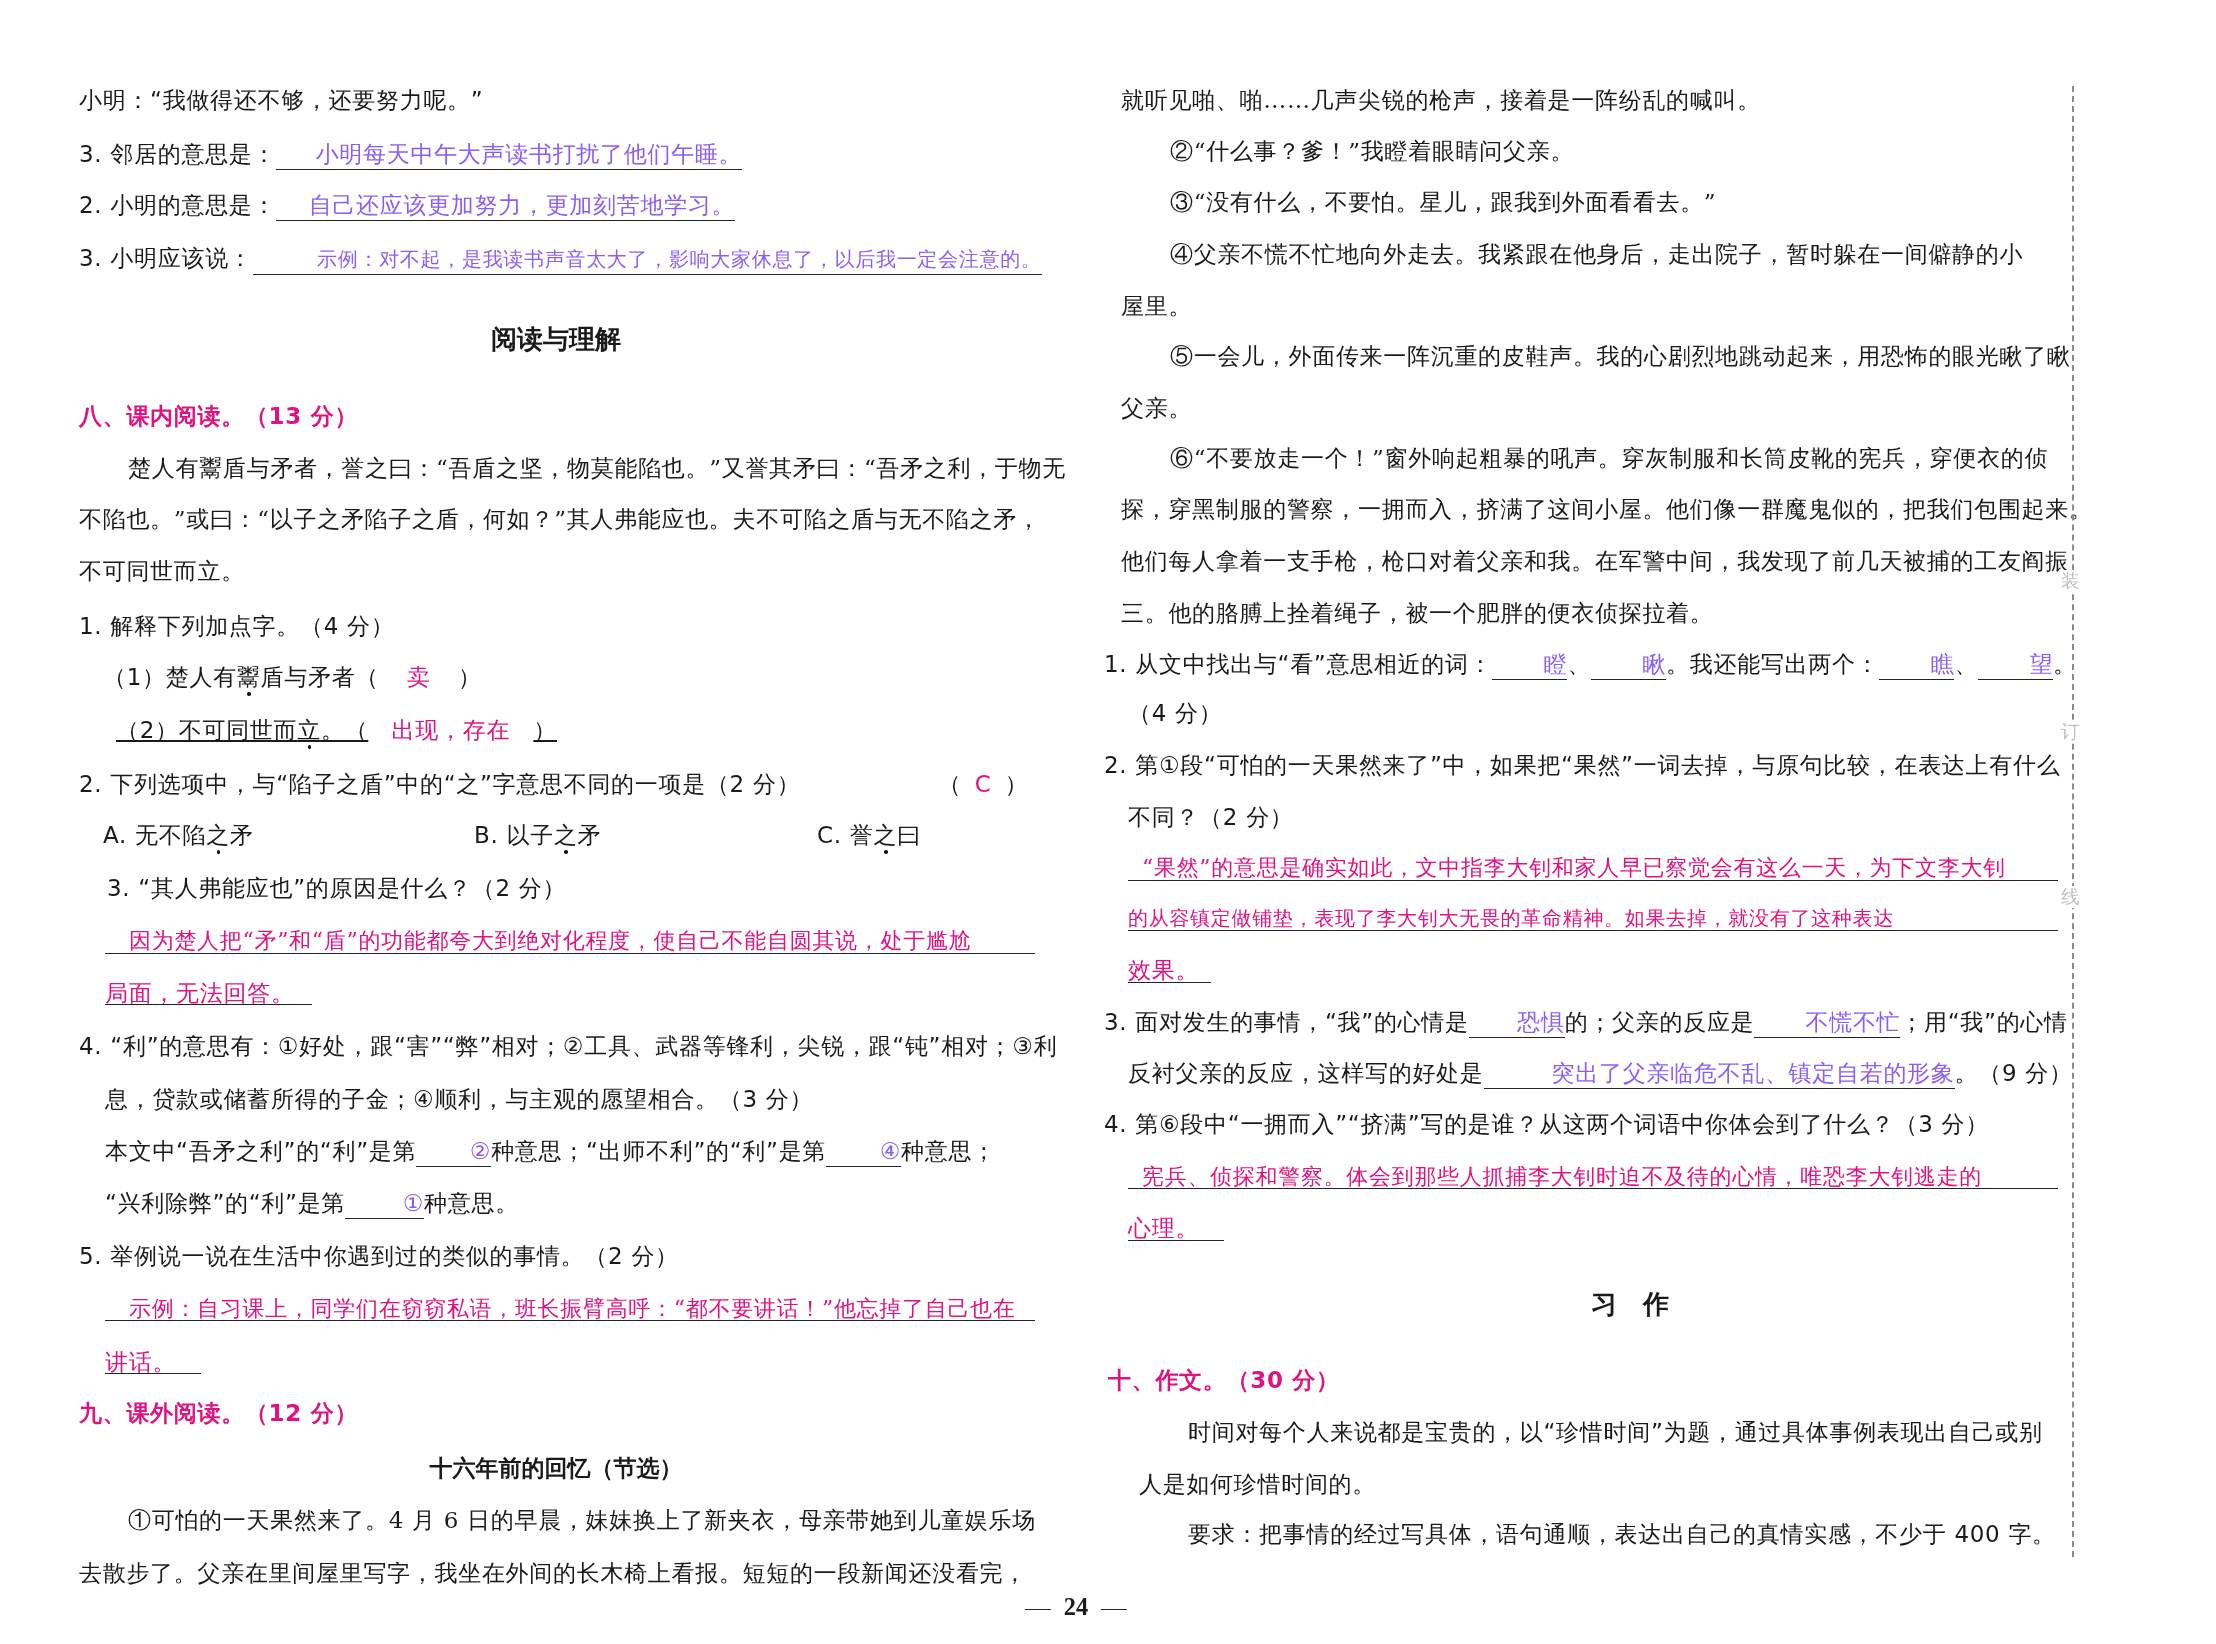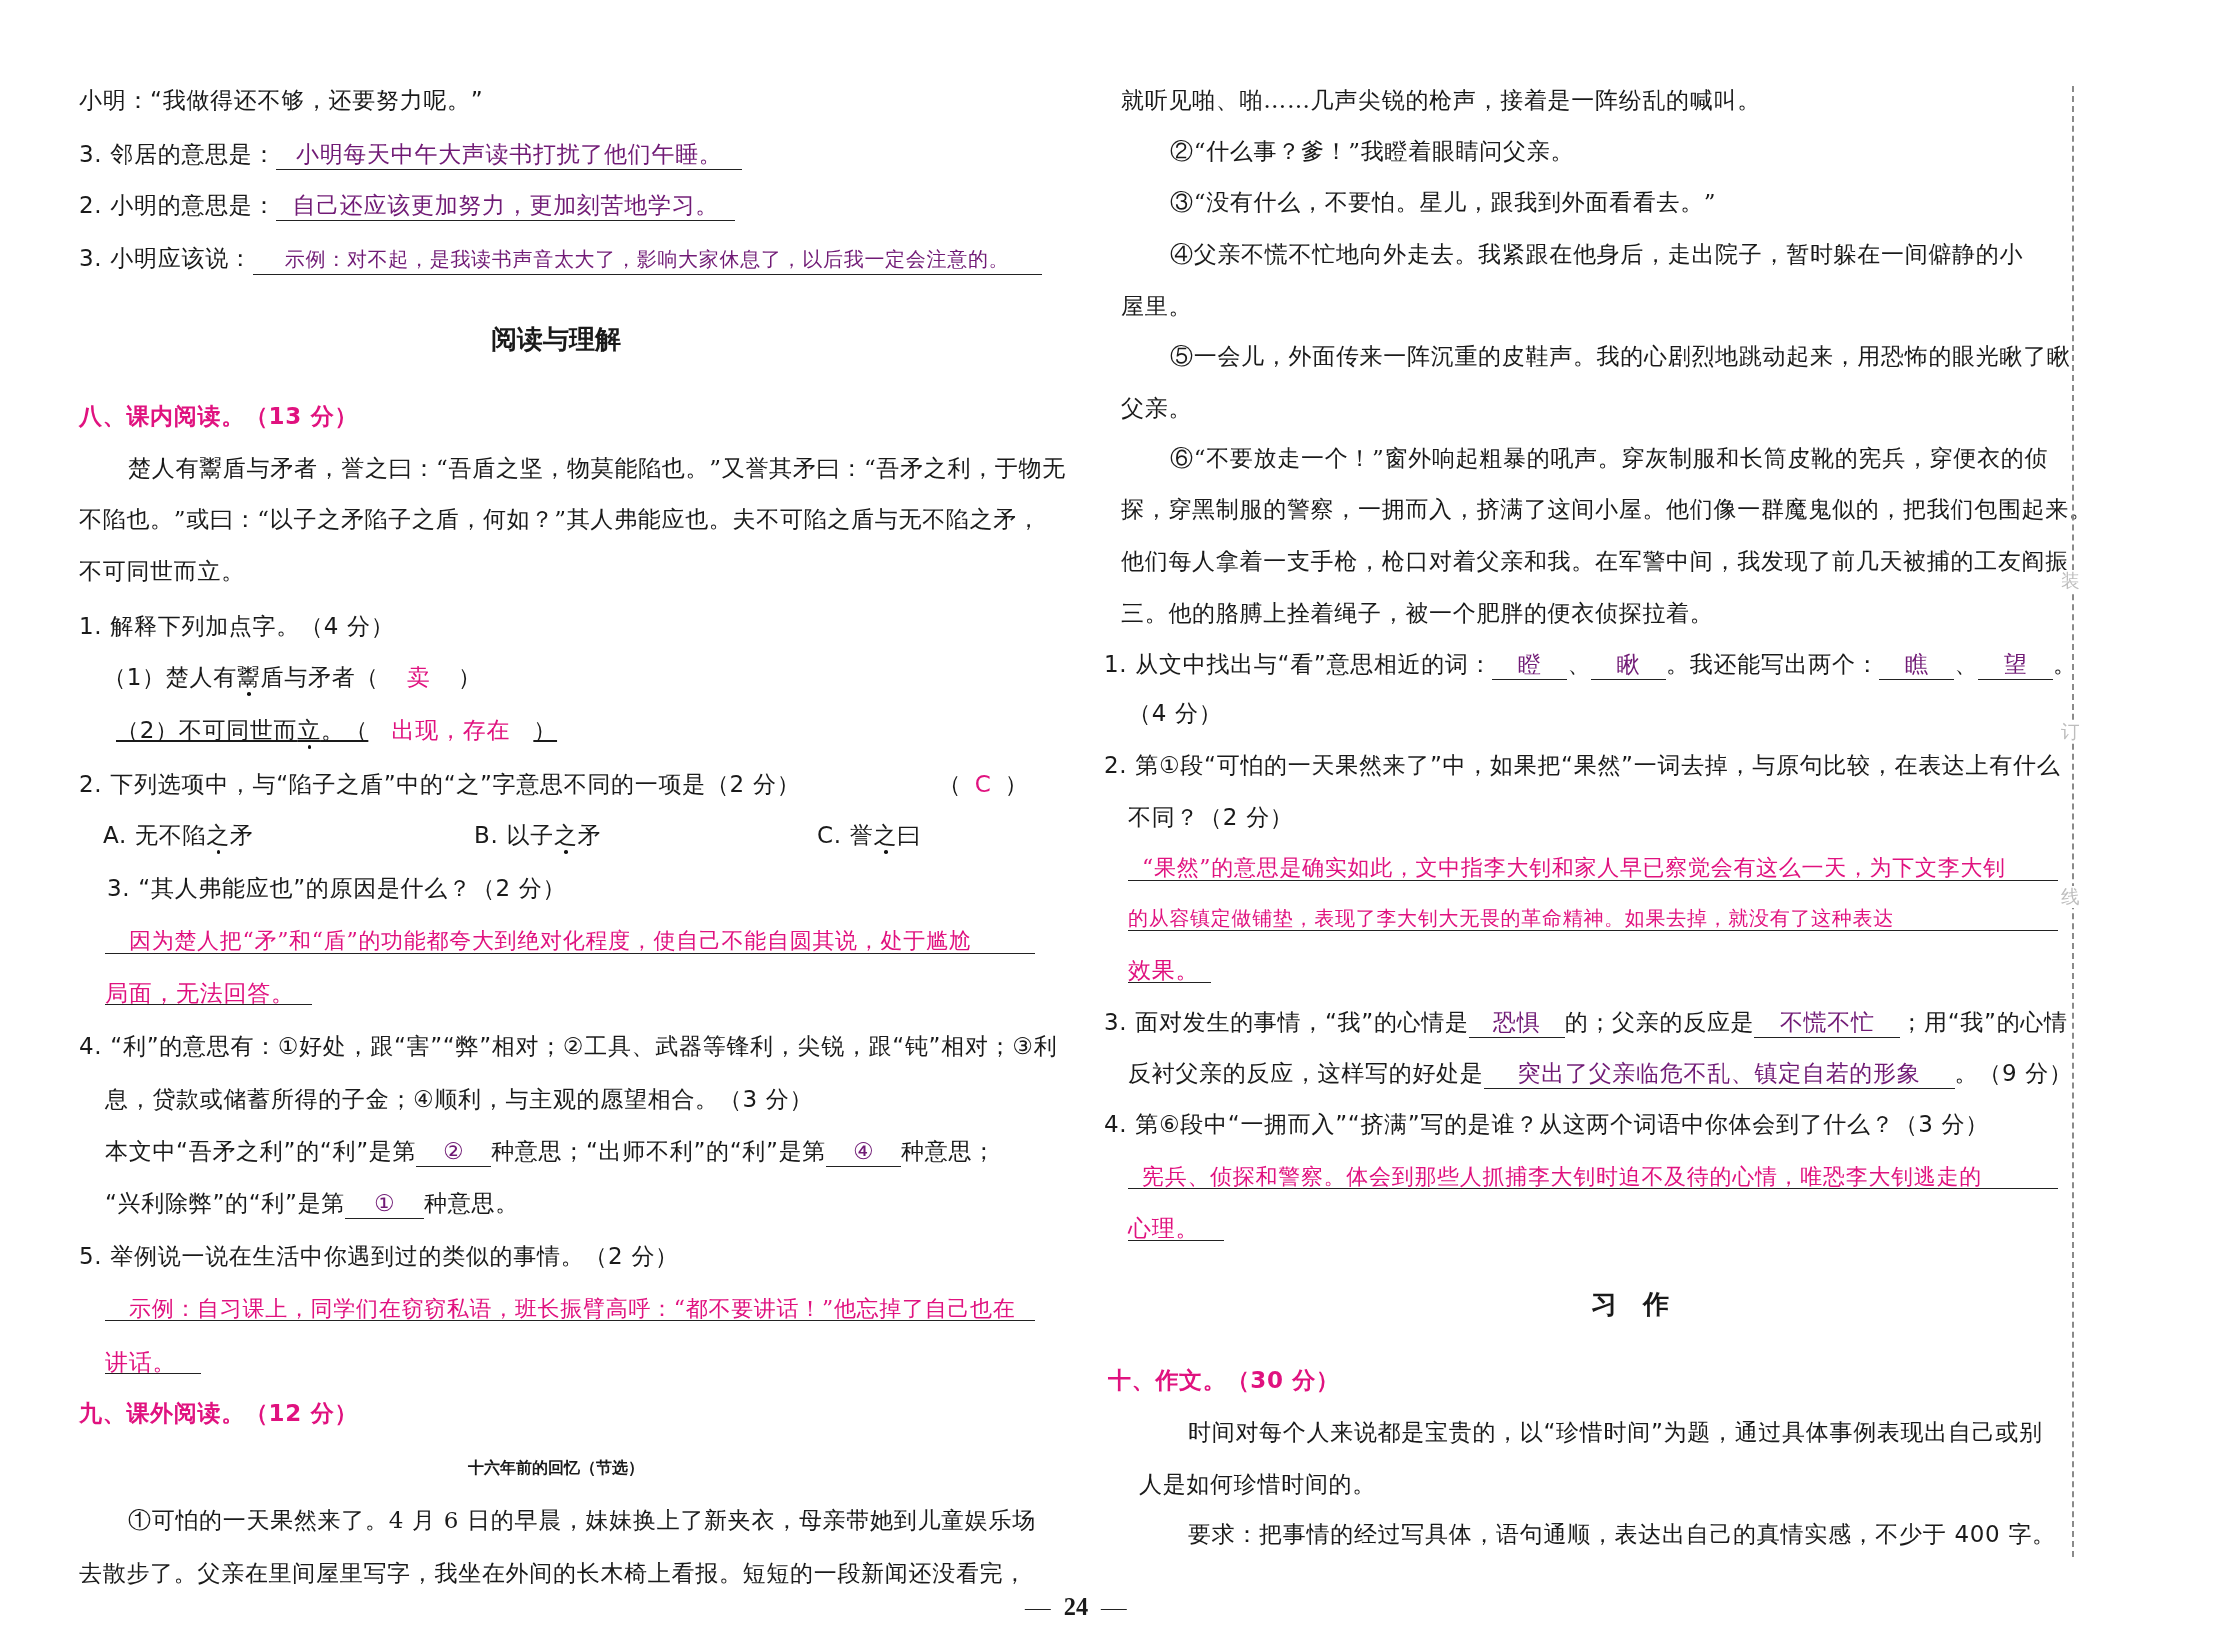--- a/index.html
+++ b/index.html
@@ -3,21 +3,21 @@
 <meta charset="utf-8">
 <style>
   html, body { margin:0; padding:0; background:#ffffff; }
   body { width:2216px; height:1645px; position:relative; overflow:hidden;
          font-family:"DejaVu Serif", "Liberation Serif", serif; color:#1a1a1a; }
   .ln { position:absolute; font-size:23px; line-height:32px; height:32px; white-space:nowrap; transform:translateY(-50%); letter-spacing:0.7px; }
   .sans { font-family:"DejaVu Sans", "Liberation Sans", sans-serif; }
   .ans { color:#e0127f; }
   .sec { color:#e0127f; font-family:"DejaVu Sans", "Liberation Sans", sans-serif; font-weight:bold; }
   .title { position:absolute; font-family:"DejaVu Sans","Liberation Sans",sans-serif; font-weight:bold; font-size:26px; transform:translate(-50%,-50%); white-space:nowrap; }
-  .blank { display:inline-block; border-bottom:1.4px solid #222; text-align:center; line-height:29px; color:#701a75; vertical-align:baseline; }
+  .blank { display:inline-block; border-bottom:1.4px solid #222; text-align:right; line-height:29px; color:#8b5cf6; vertical-align:baseline; }
   .uline { position:absolute; border-bottom:1.4px solid #222; }
   .dot { position:relative; }
   .dot::after { content:""; position:absolute; left:50%; bottom:-5.7px; width:3.6px; height:3.6px; margin-left:-1.4px; background:#111; border-radius:50%; }
   .dash { position:absolute; left:2072px; top:86px; height:1471px; border-left:2.2px dashed #8a8a8a; }
   .bind { position:absolute; left:2061px; font-size:18.7px; color:#bdbdbd; background:#fff; line-height:21.5px; }
   .pageno { position:absolute; left:1076px; top:1607px; transform:translate(-50%,-50%); font-size:24.4px; font-weight:bold; font-family:"Liberation Serif","DejaVu Serif",serif; }
   .pageno .bar { display:inline-block; width:26px; border-top:1.4px solid #222; vertical-align:middle; margin:0 13px; font-weight:normal; }
 </style>
 </head>
 <body>
@@ -71,21 +71,21 @@
     <span>“兴利除弊”的“利”是第</span><span class="blank" style="width:79px;">①</span><span>种意思。</span>
   </div>
 
   <div class="ln sans" style="left:79px;top:1256px;">5. 举例说一说在生活中你遇到过的类似的事情。（2 分）</div>
   <div class="ln ans" style="left:129px;top:1309px;font-size:22px;">示例：自习课上，同学们在窃窃私语，班长振臂高呼：“都不要讲话！”他忘掉了自己也在</div>
   <div class="uline" style="left:105px;top:1320px;width:930px;"></div>
   <div class="ln ans" style="left:105px;top:1362px;">讲话。</div>
   <div class="uline" style="left:105px;top:1373px;width:96px;"></div>
 
   <div class="ln sec" style="left:79px;top:1413px;">九、课外阅读。（12 分）</div>
-  <div class="title" style="left:556px;top:1468px;font-size:16px;">十六年前的回忆（节选）</div>
+  <div class="title" style="left:556px;top:1468px;font-size:23px;">十六年前的回忆（节选）</div>
   <div class="ln" style="left:128px;top:1520px;">①可怕的一天果然来了。4 月 6 日的早晨，妹妹换上了新夹衣，母亲带她到儿童娱乐场</div>
   <div class="ln" style="left:79px;top:1573px;">去散步了。父亲在里间屋里写字，我坐在外间的长木椅上看报。短短的一段新闻还没看完，</div>
 </div>
 
 <div class="pageno"><span class="bar"></span><span>24</span><span class="bar"></span></div>
 
 <div>
   <div class="ln" style="left:1121px;top:100px;">就听见啪、啪……几声尖锐的枪声，接着是一阵纷乱的喊叫。</div>
   <div class="ln" style="left:1170px;top:151px;">②“什么事？爹！”我瞪着眼睛问父亲。</div>
   <div class="ln" style="left:1170px;top:202px;">③“没有什么，不要怕。星儿，跟我到外面看看去。”</div>

